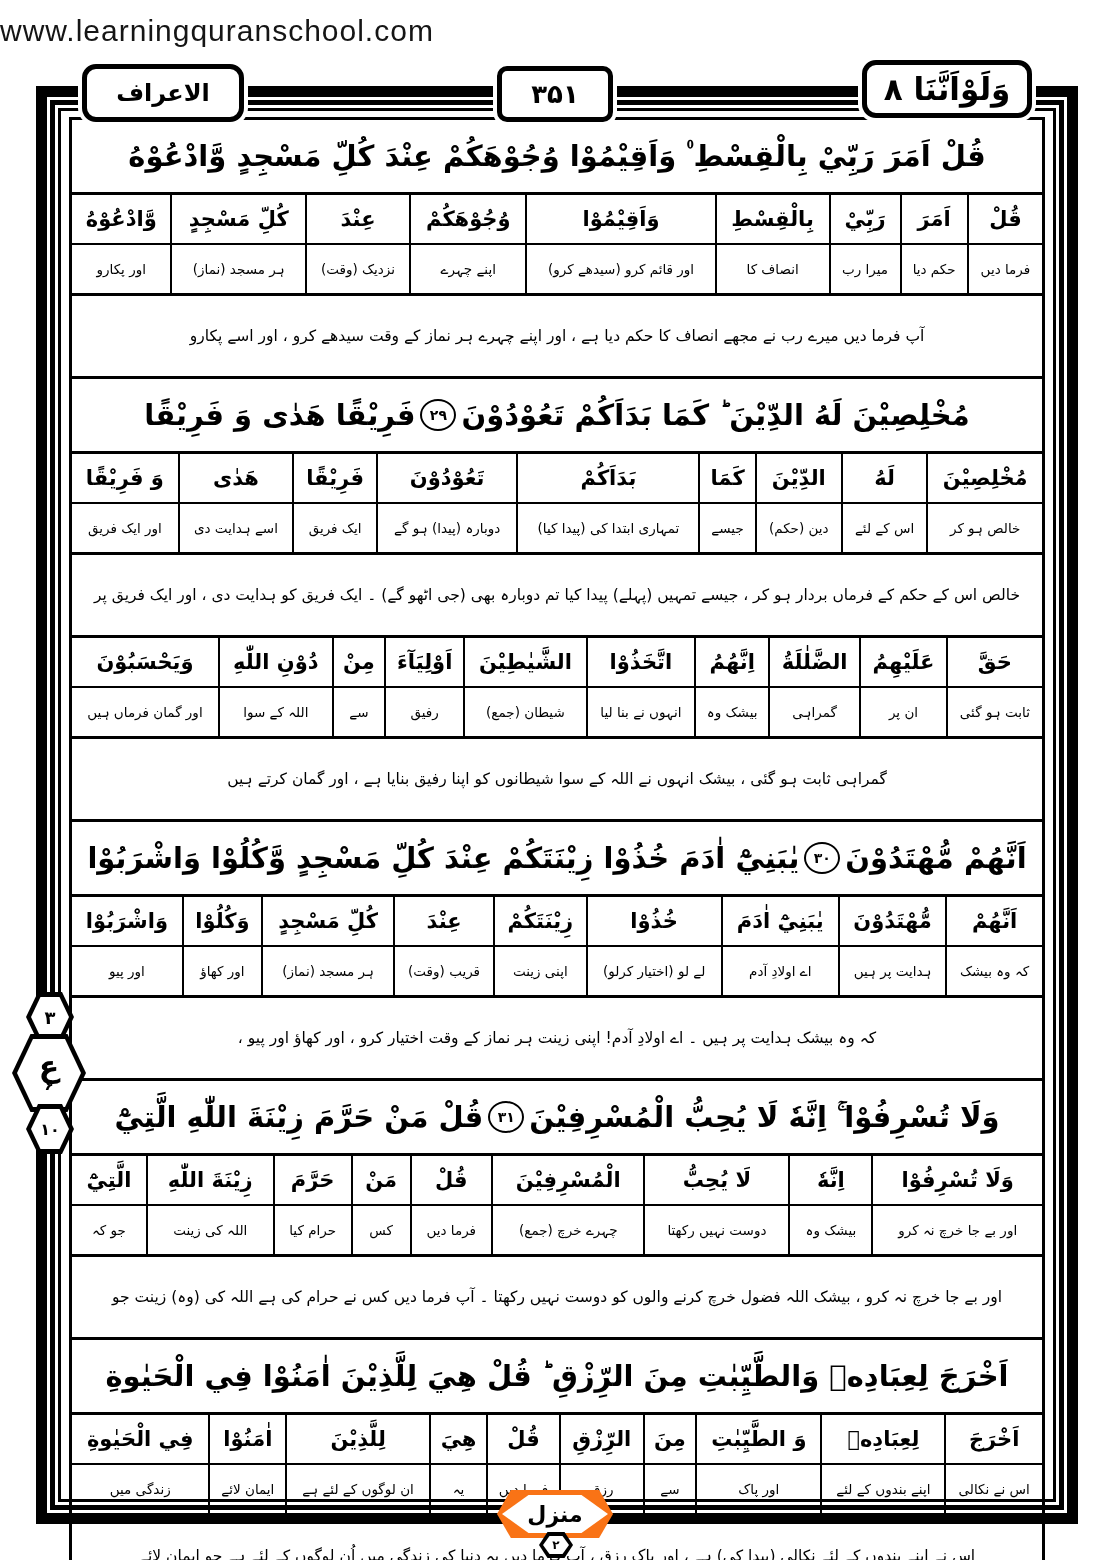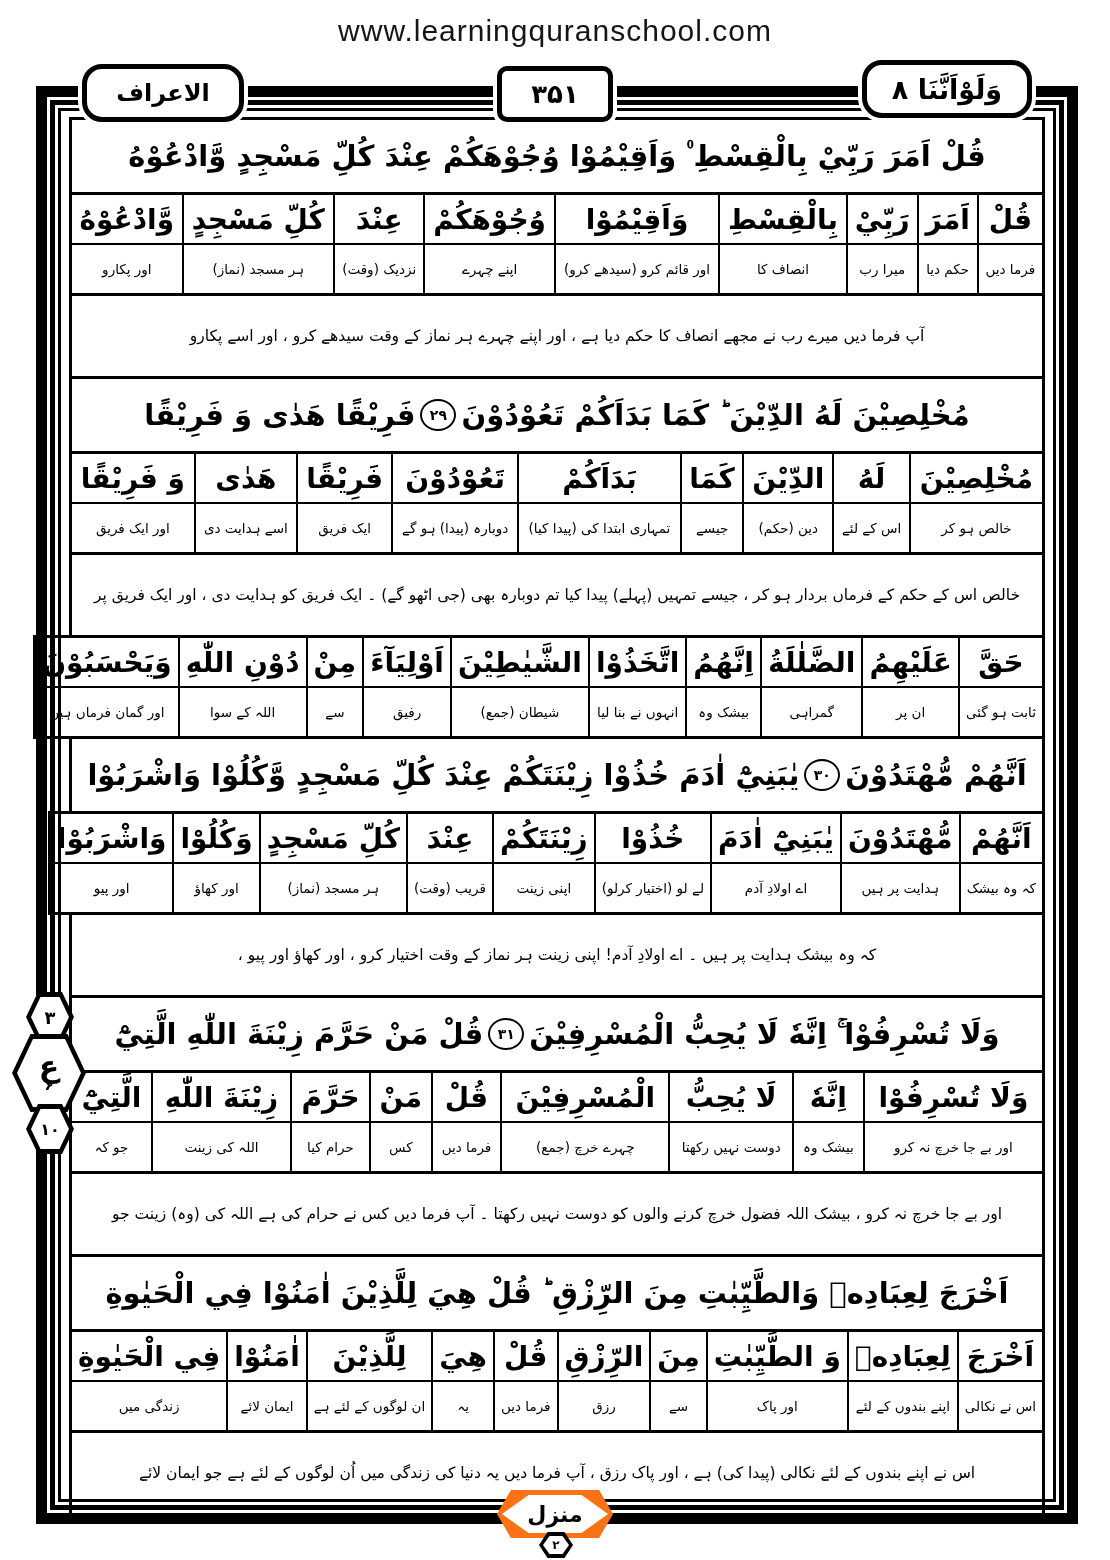--- a/index.html
+++ b/index.html
@@ -2,21 +2,21 @@
 <html lang="ur" dir="ltr"><head>
 <meta charset="utf-8">
 <style>
   html,body { margin:0; padding:0; background:#e8e8e8; }
   .page {
     position:relative; width:1110px; height:1560px; background:#ffffff;
     font-family:"DejaVu Sans", sans-serif; color:#000; overflow:hidden;
     margin:0 auto;
   }
   .site-url {
-    position:absolute; top:14px; left:0; width:100%; text-align:center;
+    position:absolute; top:14px; left:0; width:100%; text-align:left;
     font-family:"Liberation Sans", sans-serif; font-size:30px; color:#151515;
     letter-spacing:1px;
   }
   
   .frame-outer { position:absolute; left:36px; right:32px; top:86px; bottom:36px; border:11px solid #000; background:#fff; }
   .frame-mid   { position:absolute; inset:3px;  border:5px solid #000; }
   .frame-inner { position:absolute; inset:3px;  border:3px solid #000; }
   .content     { position:absolute; inset:0; padding:6px 8px 4px 8px; display:flex; flex-direction:column; direction:rtl; }
 
   
@@ -33,37 +33,37 @@
     font-size:14px; font-weight:bold; margin:0 5px; padding:0 2px; line-height:1;
   }
   table.word-table {
     width:100%; border-collapse:collapse; table-layout:auto; direction:rtl;
     margin-top:-3px; border:3px solid #000;
   }
   table.word-table td {
     border:2.5px solid #000; text-align:center; vertical-align:middle;
     white-space:nowrap; padding:2px 6px; overflow:hidden;
   }
-  td.ar-cell { height:44px; font-size:28px; font-weight:bold; }
+  td.ar-cell { height:44px; font-size:21px; font-weight:bold; }
   td.ur-cell { height:44px; font-size:13.5px; }
   .trans-box {
     border:3px solid #000; margin-top:-3px; height:48px; display:flex;
     align-items:center; justify-content:center; overflow:hidden;
     font-size:15.5px; white-space:nowrap; direction:rtl; padding:16px 8px;
   }
 
   
   .cartouche {
-    position:absolute; background:#fff; border:5px solid #000; border-radius:20px;
+    position:absolute; background:#fff; border:5px solid #000; border-radius:14px;
     box-shadow:0 0 0 4px #fff; display:flex; align-items:center; justify-content:center;
     font-weight:bold; direction:rtl; z-index:5;
   }
   .cart-surah { left:82px;  top:64px; width:152px; height:48px; font-size:24px; }
   .cart-page  { left:497px; top:66px; width:106px; height:46px; font-size:26px; border-radius:10px; }
-  .cart-juz   { left:862px; top:60px; width:160px; height:48px; font-size:27px; }
+  .cart-juz   { left:862px; top:60px; width:160px; height:48px; font-size:31px; }
 
   
   .hex { position:relative; background:#000;
          clip-path:polygon(25% 0,75% 0,100% 50%,75% 100%,25% 100%,0 50%); }
   .hex-in { position:absolute; inset:5px; background:#fff;
             clip-path:polygon(25% 0,75% 0,100% 50%,75% 100%,25% 100%,0 50%);
             display:flex; align-items:center; justify-content:center;
             font-weight:bold; direction:rtl; }
   .ruku-badge { position:absolute; left:6px; top:992px; width:86px; z-index:6; }
   .hex-small-top { width:48px; height:50px; margin-left:20px; }
@@ -178,20 +178,21 @@
                     <td class="ur-cell">بیشک وہ</td>
                     <td class="ur-cell">انہوں نے بنا لیا</td>
                     <td class="ur-cell">شیطان (جمع)</td>
                     <td class="ur-cell">رفیق</td>
                     <td class="ur-cell">سے</td>
                     <td class="ur-cell">اللہ کے سوا</td>
                     <td class="ur-cell">اور گمان فرماں ہیں</td>
                   </tr>
       </tbody>
     </table>
+    <div class="trans-box">گمراہی ثابت ہو گئی ، بیشک انہوں نے اللہ کے سوا شیطانوں کو اپنا رفیق بنایا ہے ، اور گمان کرتے ہیں</div>
   </div>
 
   <div class="section">
     <div class="verse-box">اَنَّهُمْ مُّهْتَدُوْنَ <span class="ayah-num">۳۰</span> يٰبَنِيْٓ اٰدَمَ خُذُوْا زِيْنَتَكُمْ عِنْدَ كُلِّ مَسْجِدٍ وَّكُلُوْا وَاشْرَبُوْا</div>
     <table class="word-table">
       <tbody>
         <tr>
                     <td class="ar-cell">اَنَّهُمْ</td>
                     <td class="ar-cell">مُّهْتَدُوْنَ</td>
                     <td class="ar-cell">يٰبَنِيْٓ اٰدَمَ</td>

